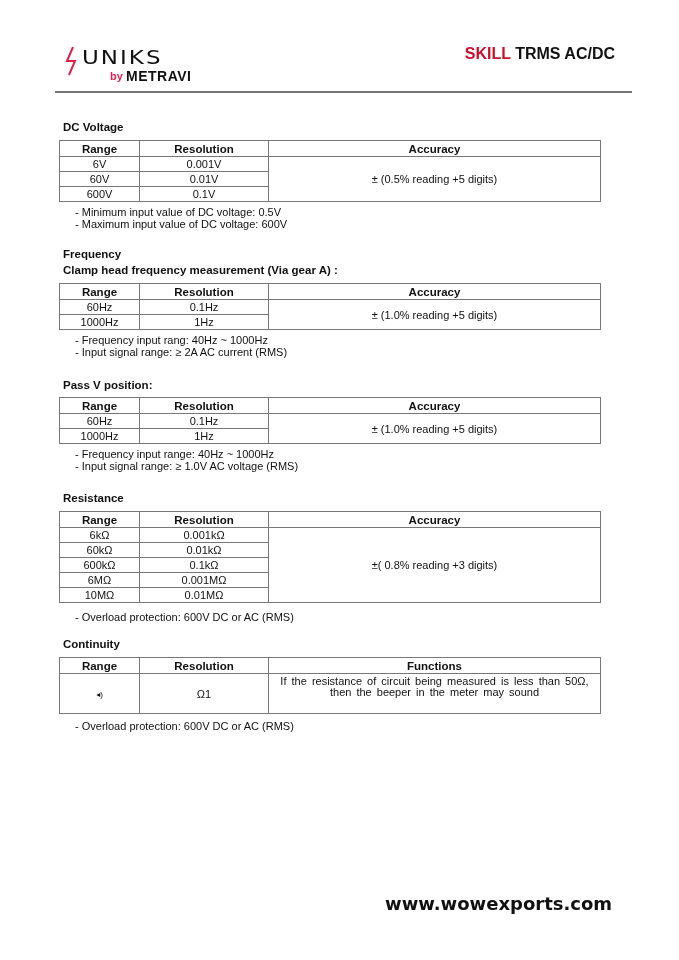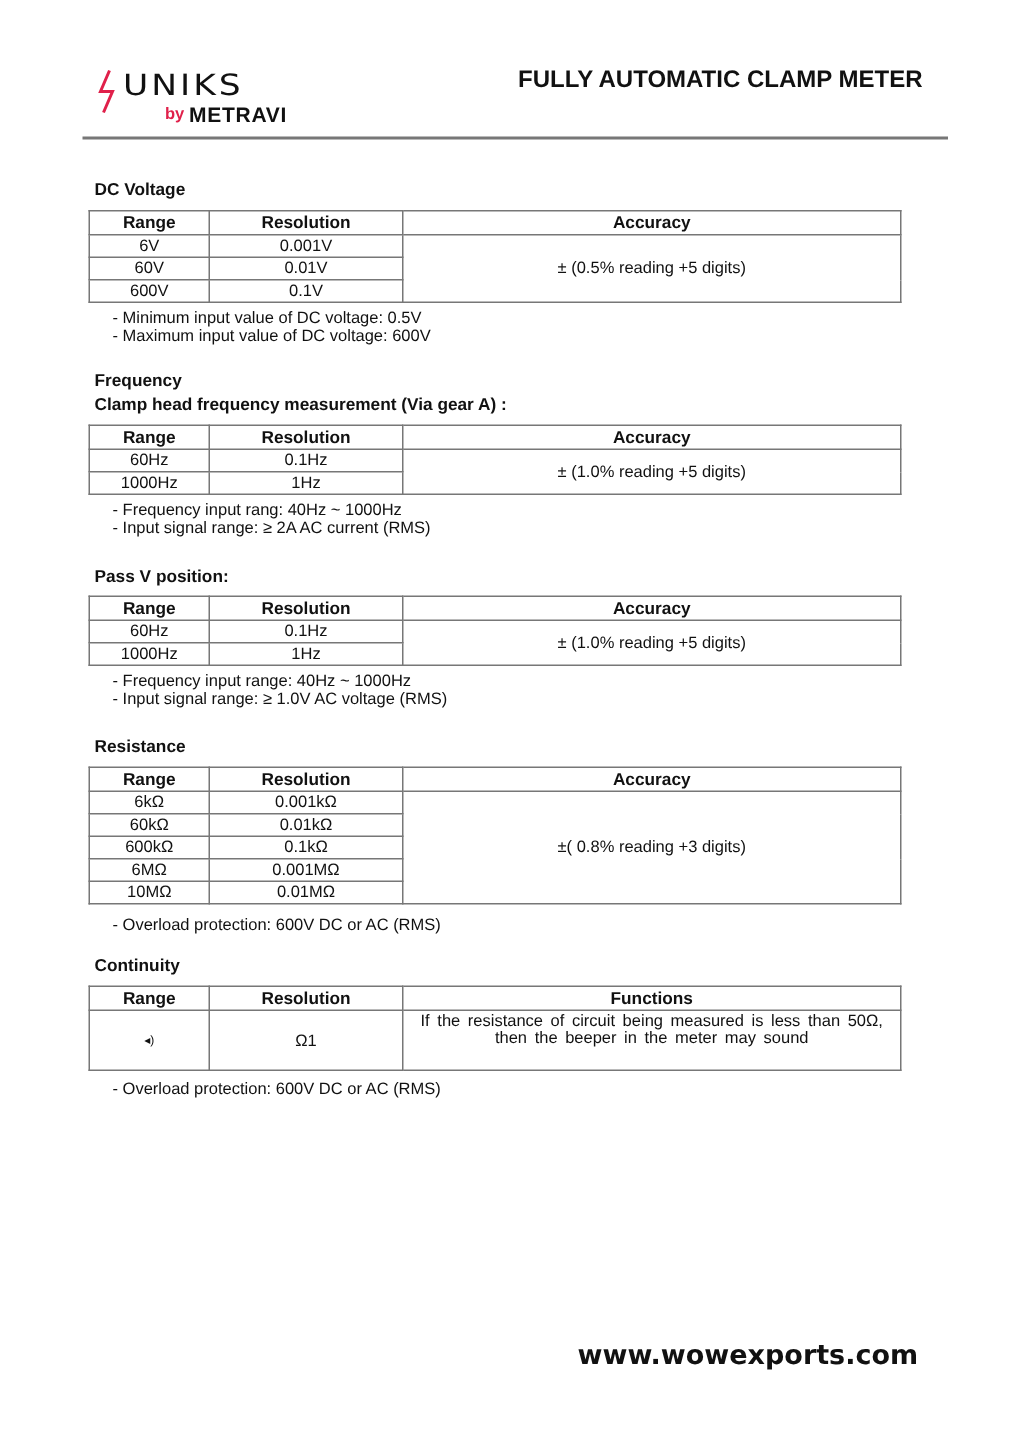--- a/index.html
+++ b/index.html
@@ -28,21 +28,21 @@
 <div class="logo">
   <svg class="bolt" viewBox="0 0 14 30">
     <polyline points="9,1 3,15 11,15 5,29" fill="none" stroke="#e0204a" stroke-width="2"></polyline>
   </svg>
   <span class="brand">UNIKS</span>
   <span class="by">by</span>
   <span class="metravi">METRAVI</span>
 </div>
 
 <div class="title">
-  <div>FULLY AUTOMATIC CLAMP METER</div>
+  <div><span class="accent">SKILL</span><span> TRMS AC/DC</span></div>
 </div>
 <div class="rule"></div>
 
 <div class="sec-title" style="top:121px">DC Voltage</div>
 <table class="spec" style="top:140px">
   <colgroup>
       <col class="c1">
       <col class="c2">
       <col>
     </colgroup>

